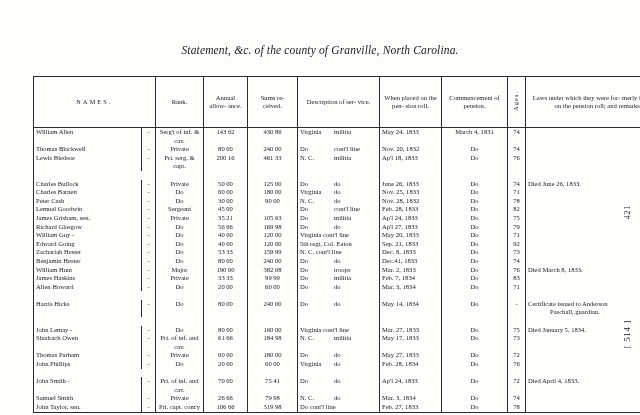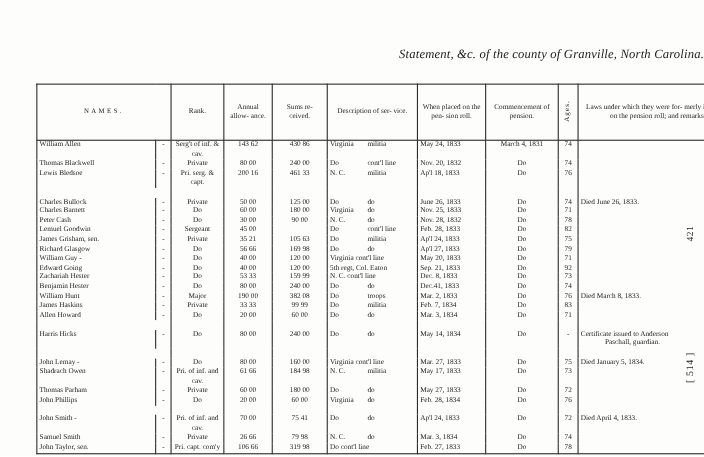--- a/index.html
+++ b/index.html
@@ -22,21 +22,21 @@
     width: 640px; height: 415px;
     background: #fdfdfc;
   }
 
   
   .page-title {
     position: absolute;
     left: 0;
     top: 44px;
     width: 640px;
-    text-align: right;
+    text-align: center;
     font-style: italic;
     font-size: 11.5px;
     letter-spacing: 0.15px;
     color: #1a1a1a;
     white-space: nowrap;
   }
 
   
   .table-wrap {
     position: absolute;

